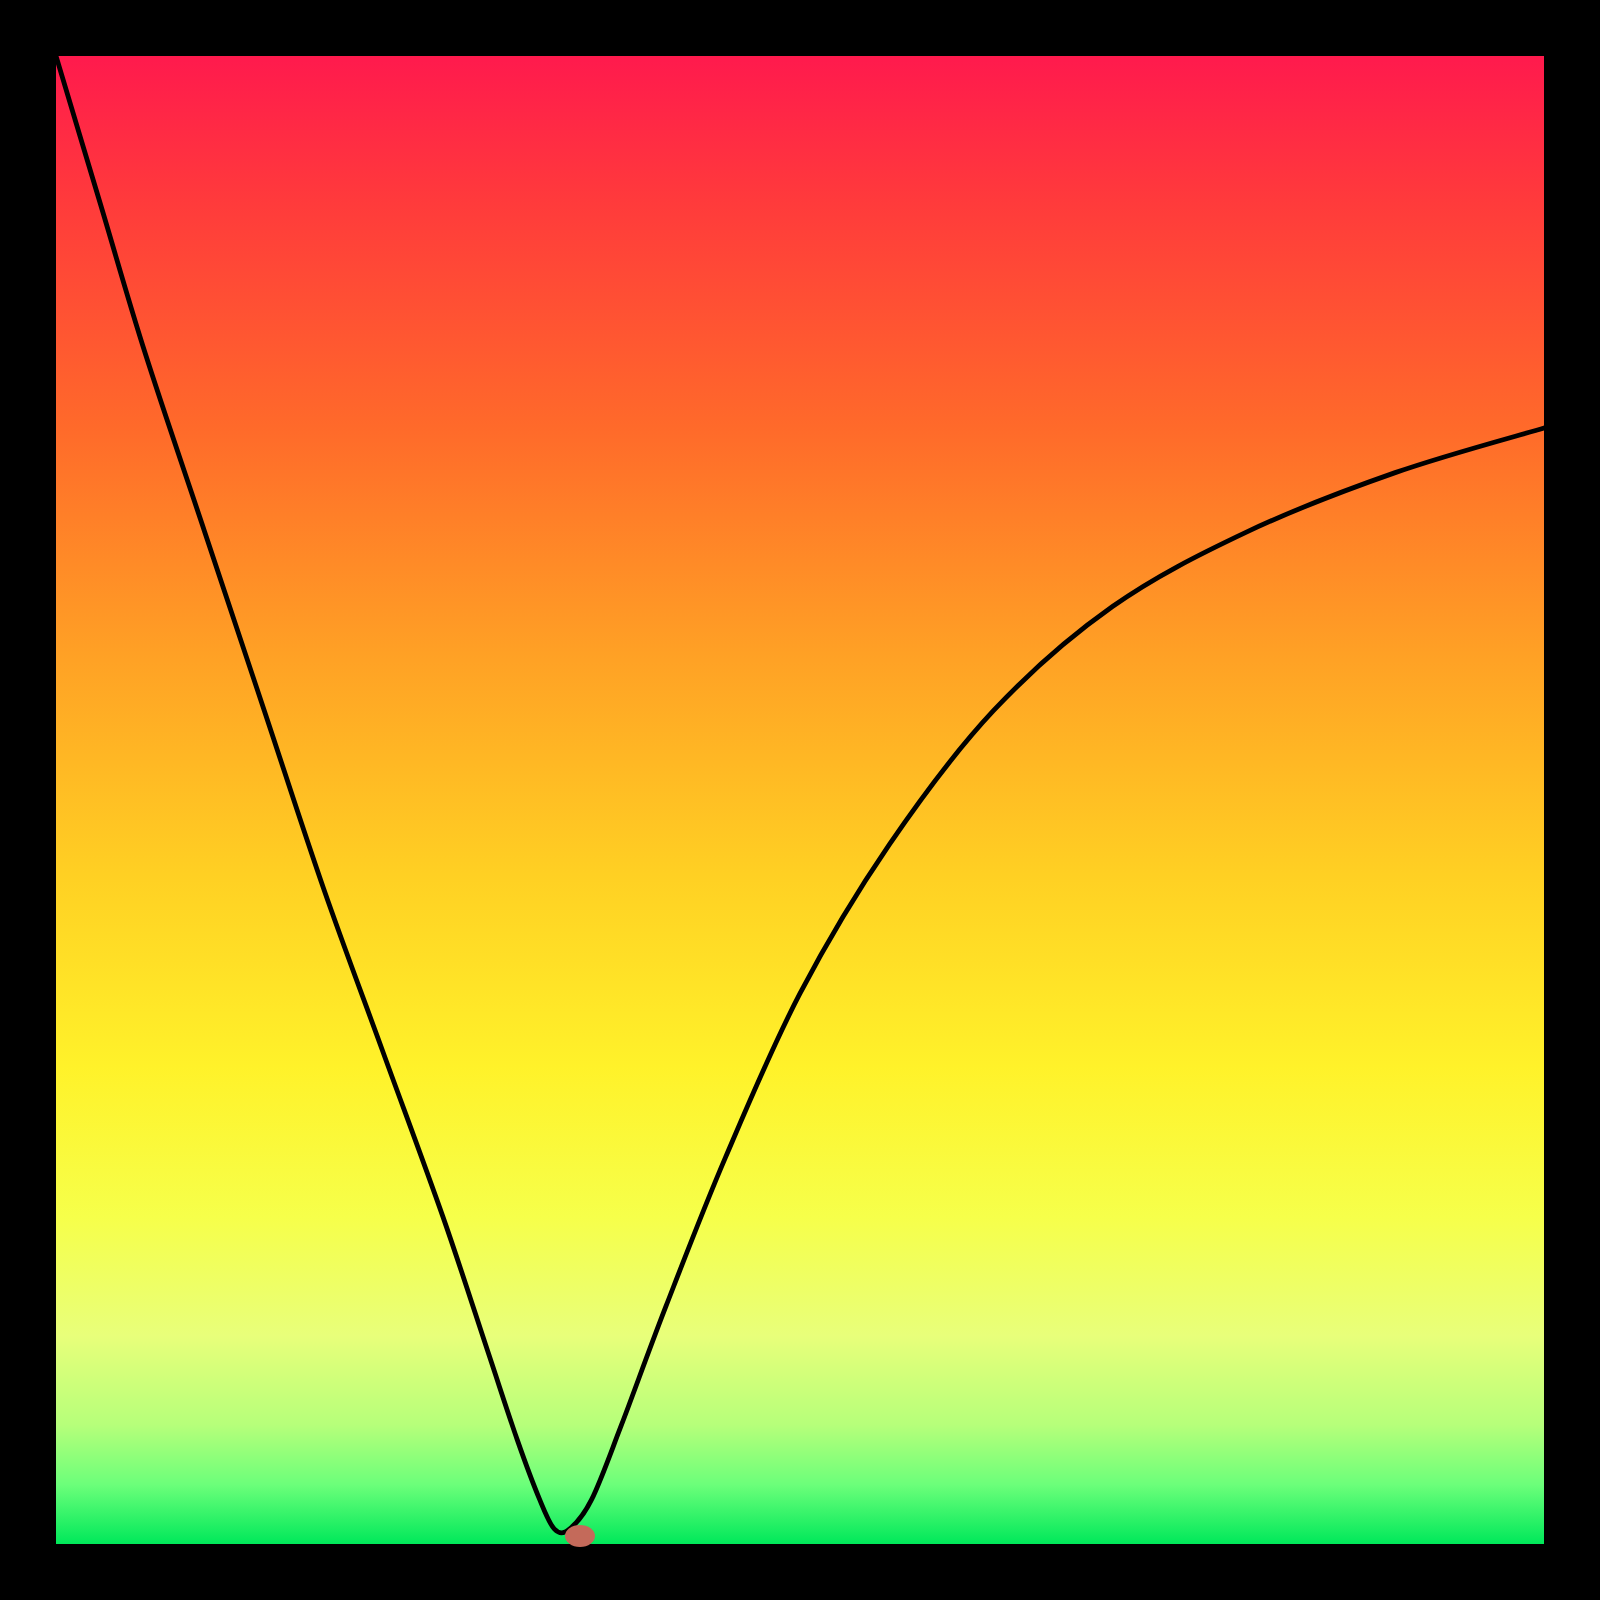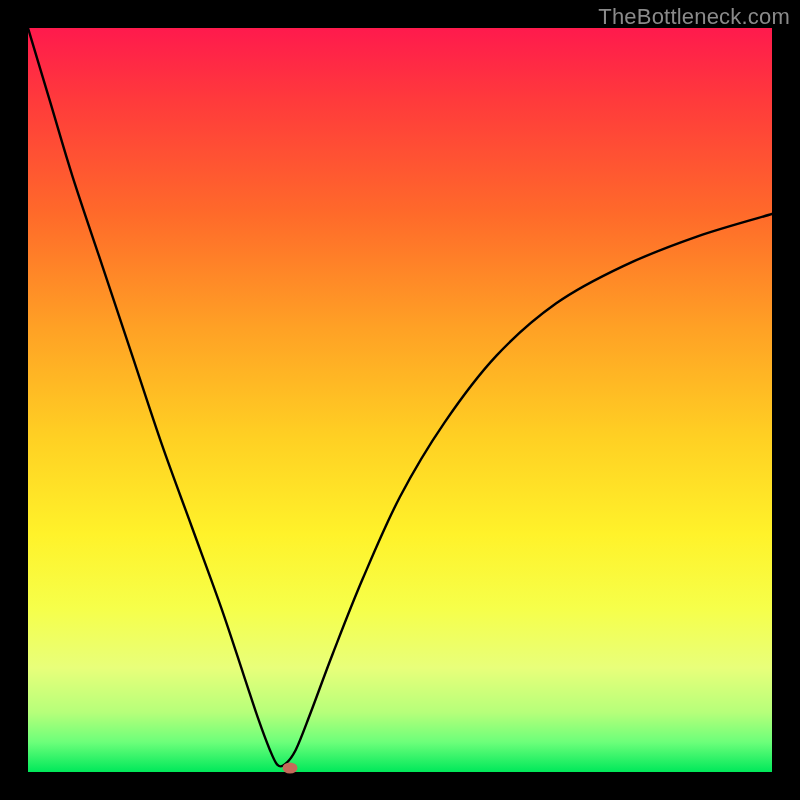--- a/index.html
+++ b/index.html
@@ -66,14 +66,13 @@
 </head>
 <body>
 
 <div class="frame">
   <div class="plot-area">
     <svg class="curve" width="744" height="744" viewBox="0 0 744 744">
       <path id="curve-path" fill="none" stroke="#000" stroke-width="2.4" stroke-linejoin="round" stroke-linecap="round" d="M 0.00 0.00 C 3.72 12.40, 14.88 49.60, 22.32 74.40 C 29.76 99.20, 35.96 121.52, 44.64 148.80 C 53.32 176.08, 64.48 208.32, 74.40 238.08 C 84.32 267.84, 94.24 297.60, 104.16 327.36 C 114.08 357.12, 124.00 388.12, 133.92 416.64 C 143.84 445.16, 153.76 471.20, 163.68 498.48 C 173.60 525.76, 184.76 555.52, 193.44 580.32 C 202.12 605.12, 209.56 628.68, 215.76 647.28 C 221.96 665.88, 226.30 679.52, 230.64 691.92 C 234.98 704.32, 238.70 714.24, 241.80 721.68 C 244.90 729.12, 246.76 734.08, 249.24 736.56 C 251.72 739.04, 253.58 739.04, 256.68 736.56 C 259.78 734.08, 263.50 730.36, 267.84 721.68 C 272.18 713.00, 276.52 700.60, 282.72 684.48 C 288.92 668.36, 296.36 647.28, 305.04 624.96 C 313.72 602.64, 323.64 576.60, 334.80 550.56 C 345.96 524.52, 358.36 494.76, 372.00 468.72 C 385.64 442.68, 400.52 417.88, 416.64 394.32 C 432.76 370.76, 450.12 347.20, 468.72 327.36 C 487.32 307.52, 507.16 290.16, 528.24 275.28 C 549.32 260.40, 571.64 249.24, 595.20 238.08 C 618.76 226.92, 644.80 217.00, 669.60 208.32 C 694.40 199.64, 731.60 189.72, 744.00 186.00"></path>
     </svg>
     <div class="marker" id="marker" style="left: 261.888px; top: 740.28px; background: rgb(196, 106, 90);"></div>
   </div>
-  <div class="watermark">TheBottleneck.com</div>
 </div>
 
 </body></html>

